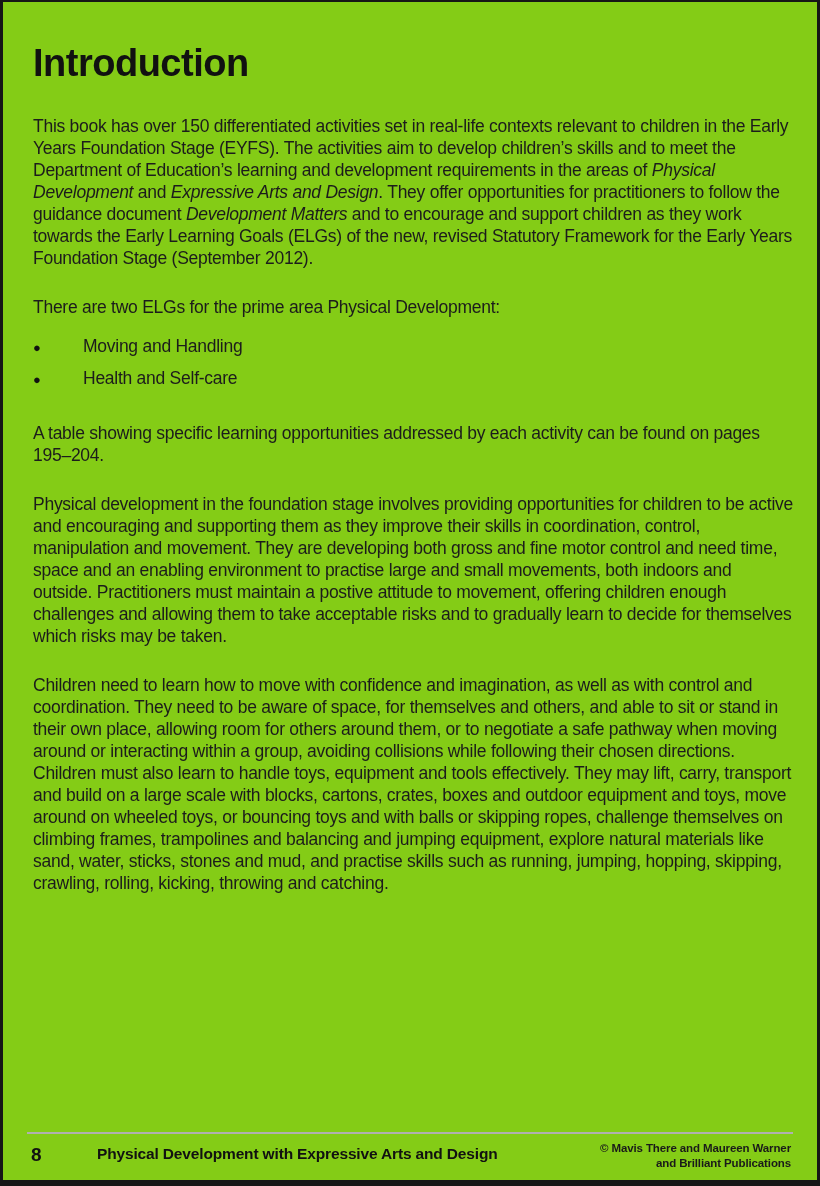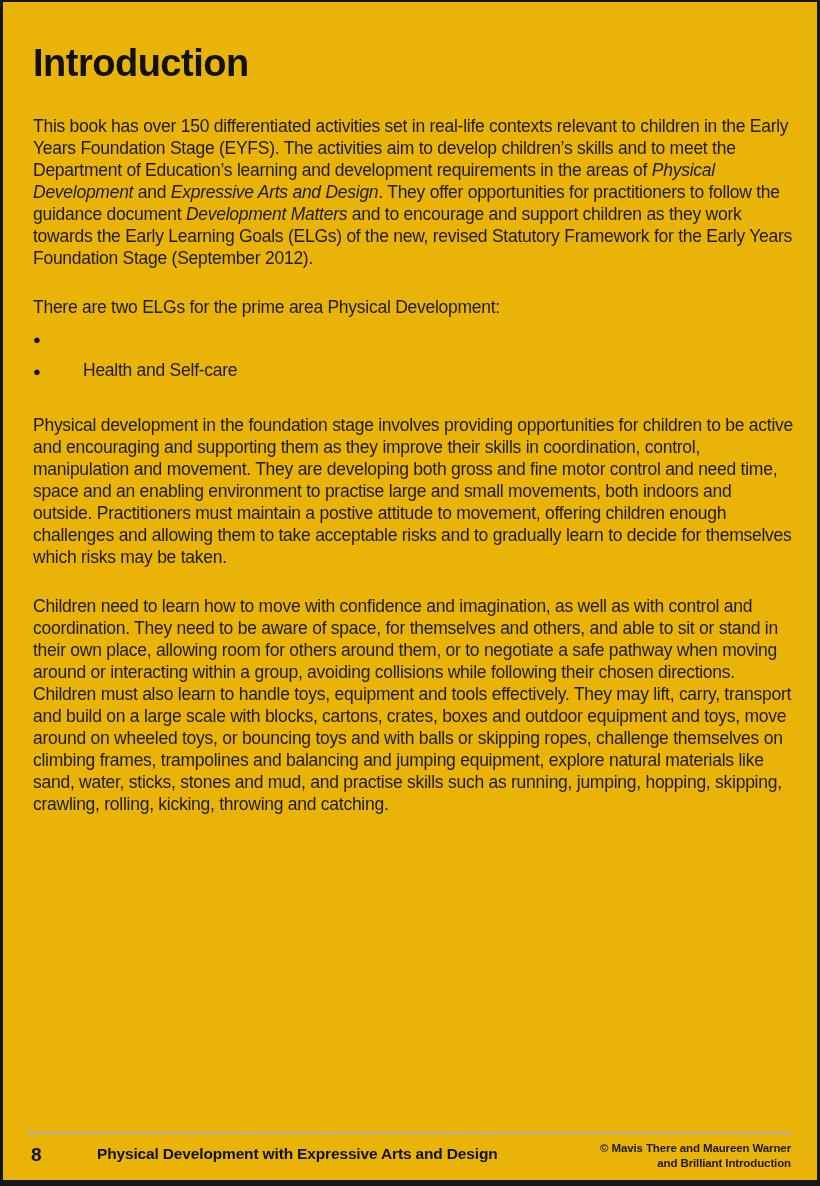--- a/index.html
+++ b/index.html
@@ -1,21 +1,21 @@
 <!DOCTYPE html>
 <html><head>
 <meta charset="utf-8">
 <style>
   html, body { margin: 0; padding: 0; background: #888; }
   .page {
     position: relative;
     width: 820px;
     height: 1186px;
     box-sizing: border-box;
-    background: #eab308;
+    background: #84cc16;
     border-style: solid;
     border-color: #161616;
     border-width: 2px 3px 6px 3px;
     font-family: "Liberation Sans", sans-serif;
     color: #1c1c1c;
     overflow: hidden;
   }
   .content {
     padding: 40px 28px 0 30px;
   }
@@ -27,21 +27,21 @@
     color: #111;
   }
   .blocks { width: 762px; }
   .para {
     margin: 0 0 27px 0;
     font-size: 17.5px;
     line-height: 22px;
     letter-spacing: -0.015em;
     color: #1c1c1c;
   }
-  .para.tight { margin-bottom: 7px; }
+  .para.tight { margin-bottom: 13px; }
   .em { font-style: italic; }
   ul.bullets {
     list-style: none;
     margin: 0 0 27px 0;
     padding: 0;
     font-size: 17.5px;
     letter-spacing: -0.015em;
   }
   ul.bullets li {
     display: flex;
@@ -93,32 +93,34 @@
 
 <div class="page">
   <div class="content">
     <h1 class="doc-title">Introduction</h1>
     <div class="blocks">
         <p class="para"><span>This book has over 150 differentiated activities set in real-life contexts relevant to children in the Early Years Foundation Stage (EYFS). The activities aim to develop children’s skills and to meet the Department of Education’s learning and development requirements in the areas of </span><span class="em">Physical Development</span><span> and </span><span class="em">Expressive Arts and Design</span><span>. They offer opportunities for practitioners to follow the guidance document </span><span class="em">Development Matters</span><span> and to encourage and support children as they work towards the Early Learning Goals (ELGs) of the new, revised Statutory Framework for the Early Years Foundation Stage (September 2012).</span></p>
         <p class="para tight"><span>There are two ELGs for the prime area Physical Development:</span></p>
         <ul class="bullets">
           <li>
             <span class="dot">●</span>
+            <span>Moving and Handling</span>
           </li>
           <li>
             <span class="dot">●</span>
             <span>Health and Self-care</span>
           </li>
         </ul>
+        <p class="para"><span>A table showing specific learning opportunities addressed by each activity can be found on pages 195–204.</span></p>
         <p class="para"><span>Physical development in the foundation stage involves providing opportunities for children to be active and encouraging and supporting them as they improve their skills in coordination, control, manipulation and movement. They are developing both gross and fine motor control and need time, space and an enabling environment to practise large and small movements, both indoors and outside. Practitioners must maintain a postive attitude to movement, offering children enough challenges and allowing them to take acceptable risks and to gradually learn to decide for themselves which risks may be taken.</span></p>
         <p class="para"><span>Children need to learn how to move with confidence and imagination, as well as with control and coordination. They need to be aware of space, for themselves and others, and able to sit or stand in their own place, allowing room for others around them, or to negotiate a safe pathway when moving around or interacting within a group, avoiding collisions while following their chosen directions. Children must also learn to handle toys, equipment and tools effectively. They may lift, carry, transport and build on a large scale with blocks, cartons, crates, boxes and outdoor equipment and toys, move around on wheeled toys, or bouncing toys and with balls or skipping ropes, challenge themselves on climbing frames, trampolines and balancing and jumping equipment, explore natural materials like sand, water, sticks, stones and mud, and practise skills such as running, jumping, hopping, skipping, crawling, rolling, kicking, throwing and catching.</span></p>
       </div>
   </div>
 
   <div class="footer">
     <div class="page-num">8</div>
     <div class="footer-title">Physical Development with Expressive Arts and Design</div>
     <div class="copyright">
       <div>© Mavis There and Maureen Warner</div>
-      <div>and Brilliant Introduction</div>
+      <div>and Brilliant Publications</div>
     </div>
   </div>
 </div>
 
 </body></html>

